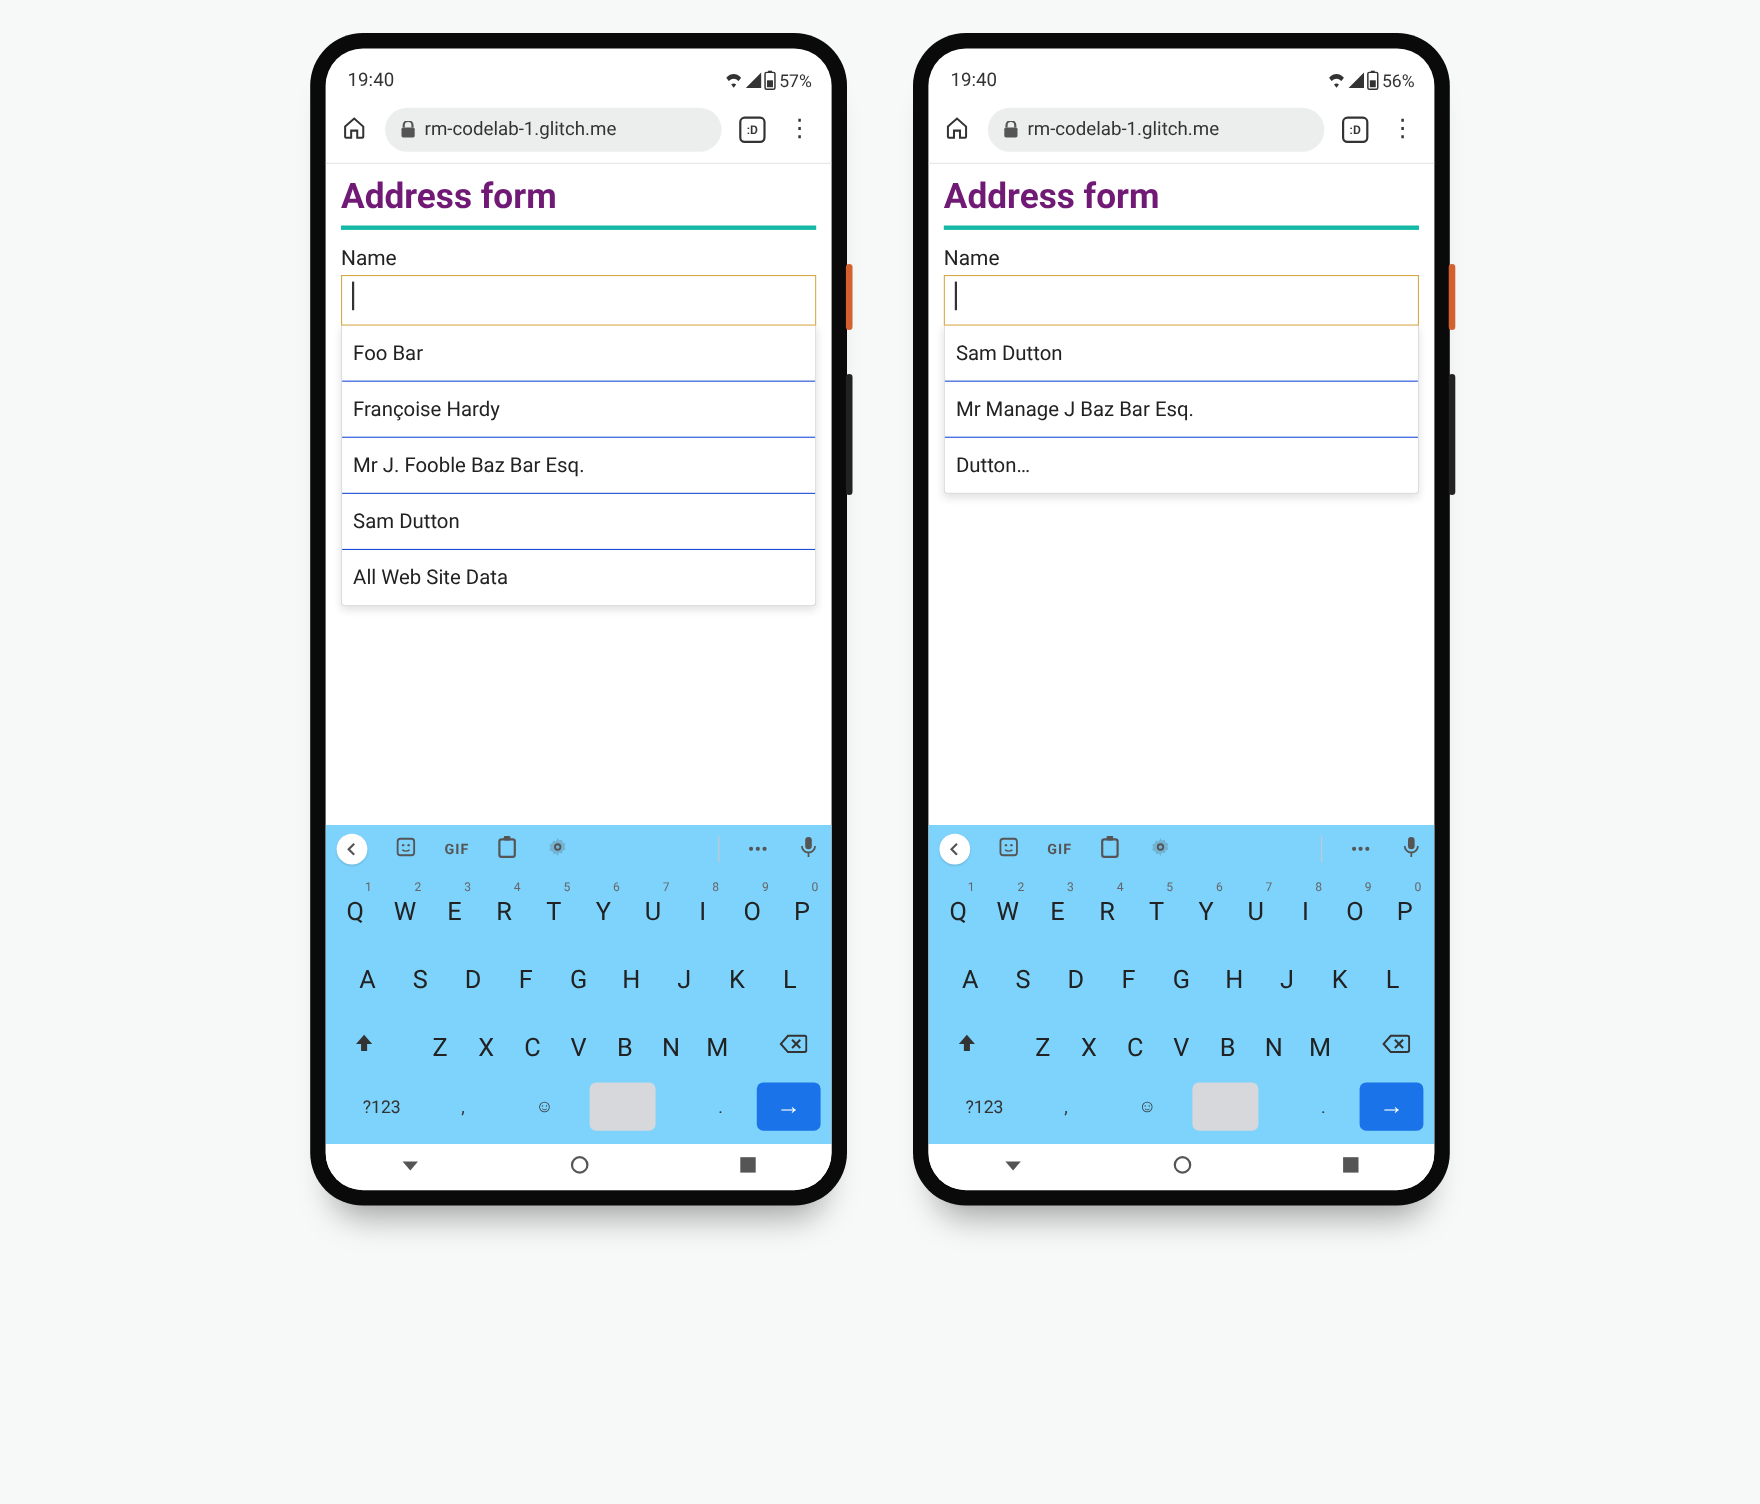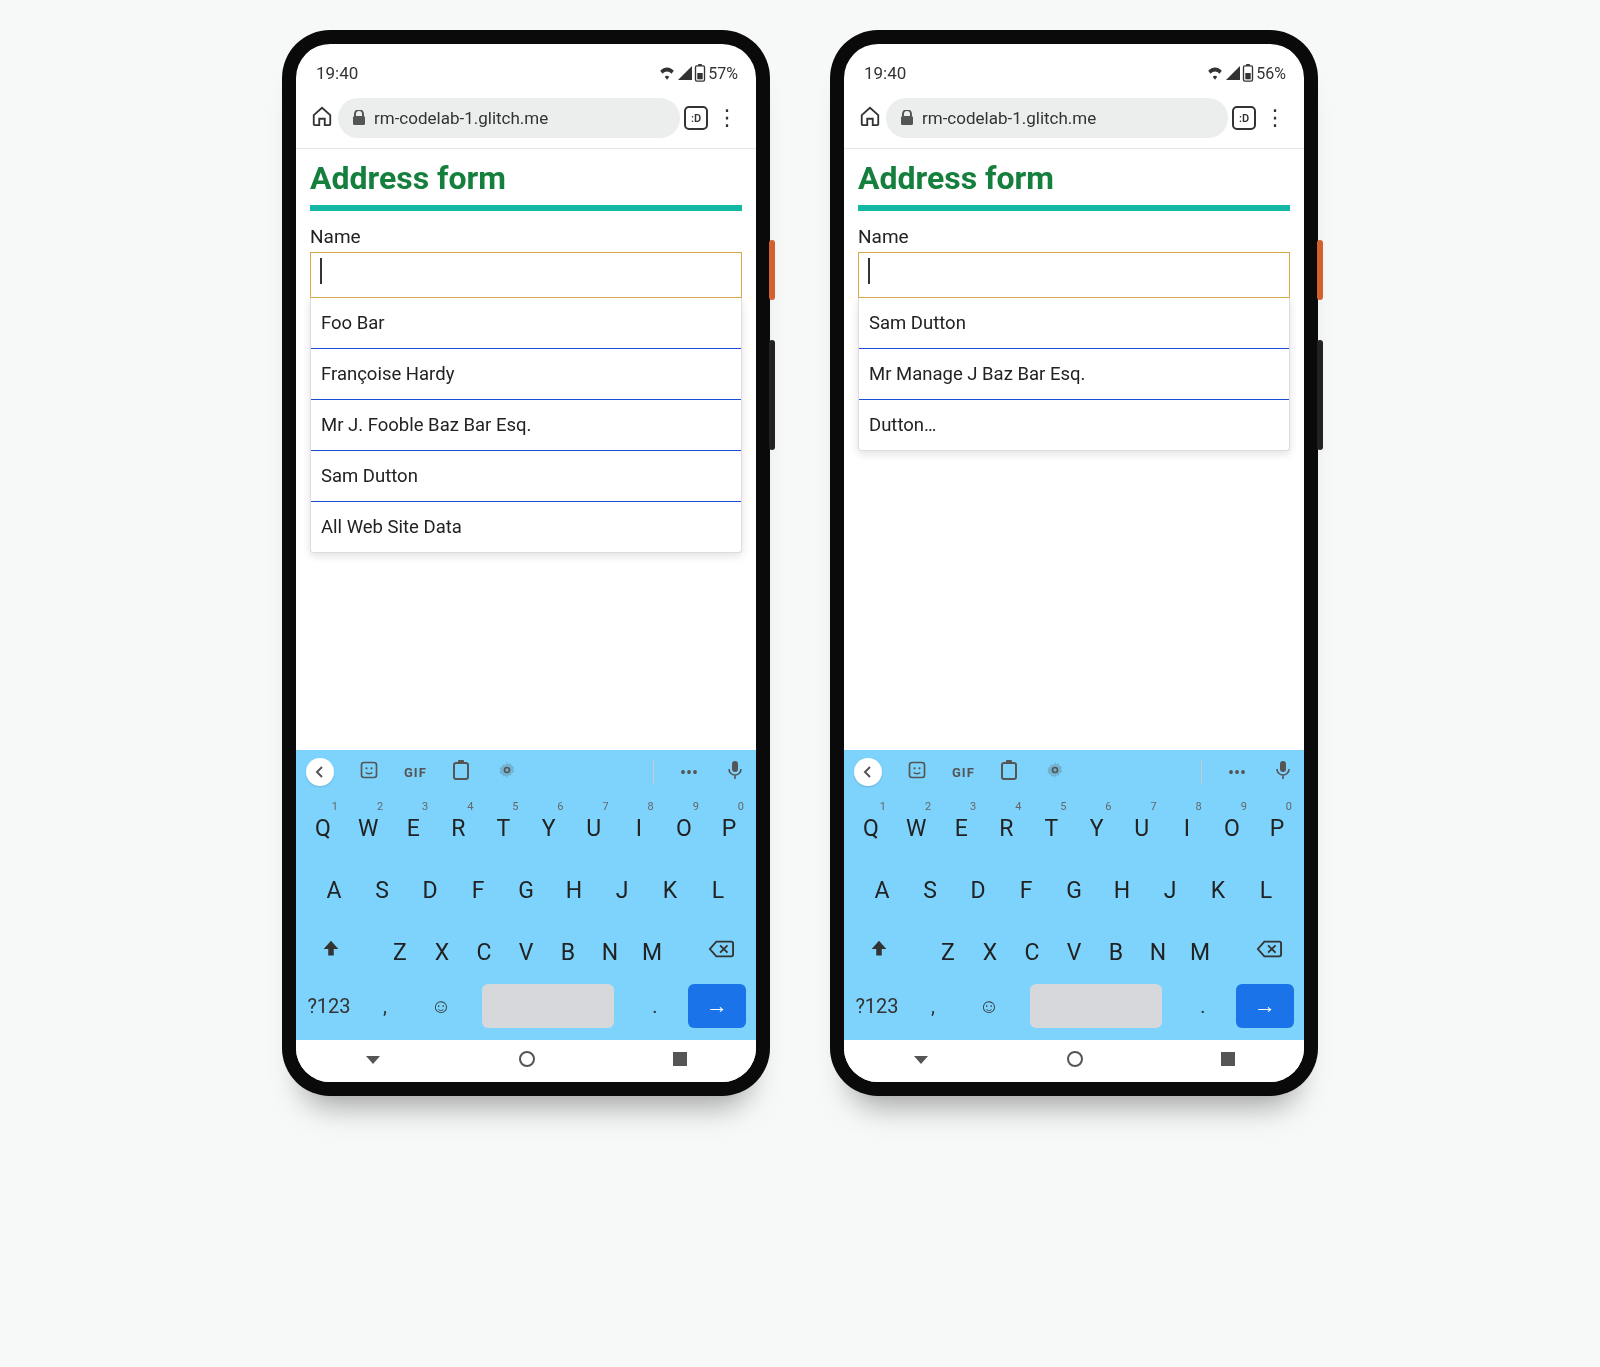--- a/index.html
+++ b/index.html
@@ -66,21 +66,21 @@
     font-size: 17px;
     color: #333;
     margin-top: 10px;
   }
   .status-right { display:flex; align-items:center; gap:2px; font-size:16px; }
   .triangle { width:0;height:0;border-left:14px solid transparent;border-bottom:14px solid #333;display:inline-block; }
   .wifi svg, .batt svg { display:block; }
 
   
   .browser-bar {
-    display:flex; align-items:center; gap:4px;
+    display:flex; align-items:center; gap:16px;
     padding: 6px 14px 10px;
   }
   .home-icon { width:24px; text-align:center; }
   .url-pill {
     flex:1; background:#eceeee; border-radius:22px; height:40px;
     display:flex; align-items:center; gap:8px; padding:0 14px;
     font-size:17px; color:#333;
   }
   .lock svg { display:block; }
   .tab-square {
@@ -89,22 +89,22 @@
     font-size:11px; font-weight:600; color:#333;
   }
   .kebab { font-size:22px; line-height:1; color:#333; padding:0 4px; }
 
   
   .page {
     flex:1; padding: 0 14px 8px; overflow:hidden; position:relative;
     border-top: 1px solid #e5e5e5;
   }
   .page h1 {
-    font-size: 32px; font-weight:700; color:#15803d; padding:10px 0 8px;
-    border-bottom:6px solid #14b8a6;
+    font-size: 32px; font-weight:700; color:#701a75; padding:10px 0 8px;
+    border-bottom:4px solid #14b8a6;
   }
   .field-label { font-size:19px; color:#222; margin-top:14px; }
   .name-input {
     width:100%; height:46px; border:1px solid #d7a84a; background:#fff;
     margin-top:4px; font-size:18px; padding:0 8px; outline:none;
   }
   .caret {
     position:absolute; width:1.5px; height:26px; background:#333;
     animation: blink 1.1s step-end infinite;
   }
@@ -147,21 +147,21 @@
     font-size:23px; color:#222; position:relative; padding-bottom:10px;
   }
   .key .sup { position:absolute; top:2px; right:6px; font-size:11px; color:#666; }
   .krow2 .key { margin: 0 3px; }
   .key.wide { width:58px; align-items:center; padding-bottom:0; }
   .spacebar {
     flex:1; max-width:180px; height:44px; background:#d6d8db;
     border-radius:6px; margin:0 8px;
   }
   .brow { display:flex; align-items:center; padding:4px 6px 2px; gap:10px; }
-  .brow .bk { width:46px; text-align:center; font-size:20px; color:#333; }
+  .brow .bk { width:46px; text-align:center; font-size:16px; color:#333;margin-left:18px; }
   .enter {
     width:58px; height:44px; background:#1a73e8; border-radius:6px;
     display:flex;align-items:center;justify-content:center;color:#fff;font-size:22px;
   }
   .shift svg, .bsp svg { display:block; }
 
   .navbar {
     display:flex; justify-content:space-around; align-items:center;
     height:42px; background:#fff;
   }

